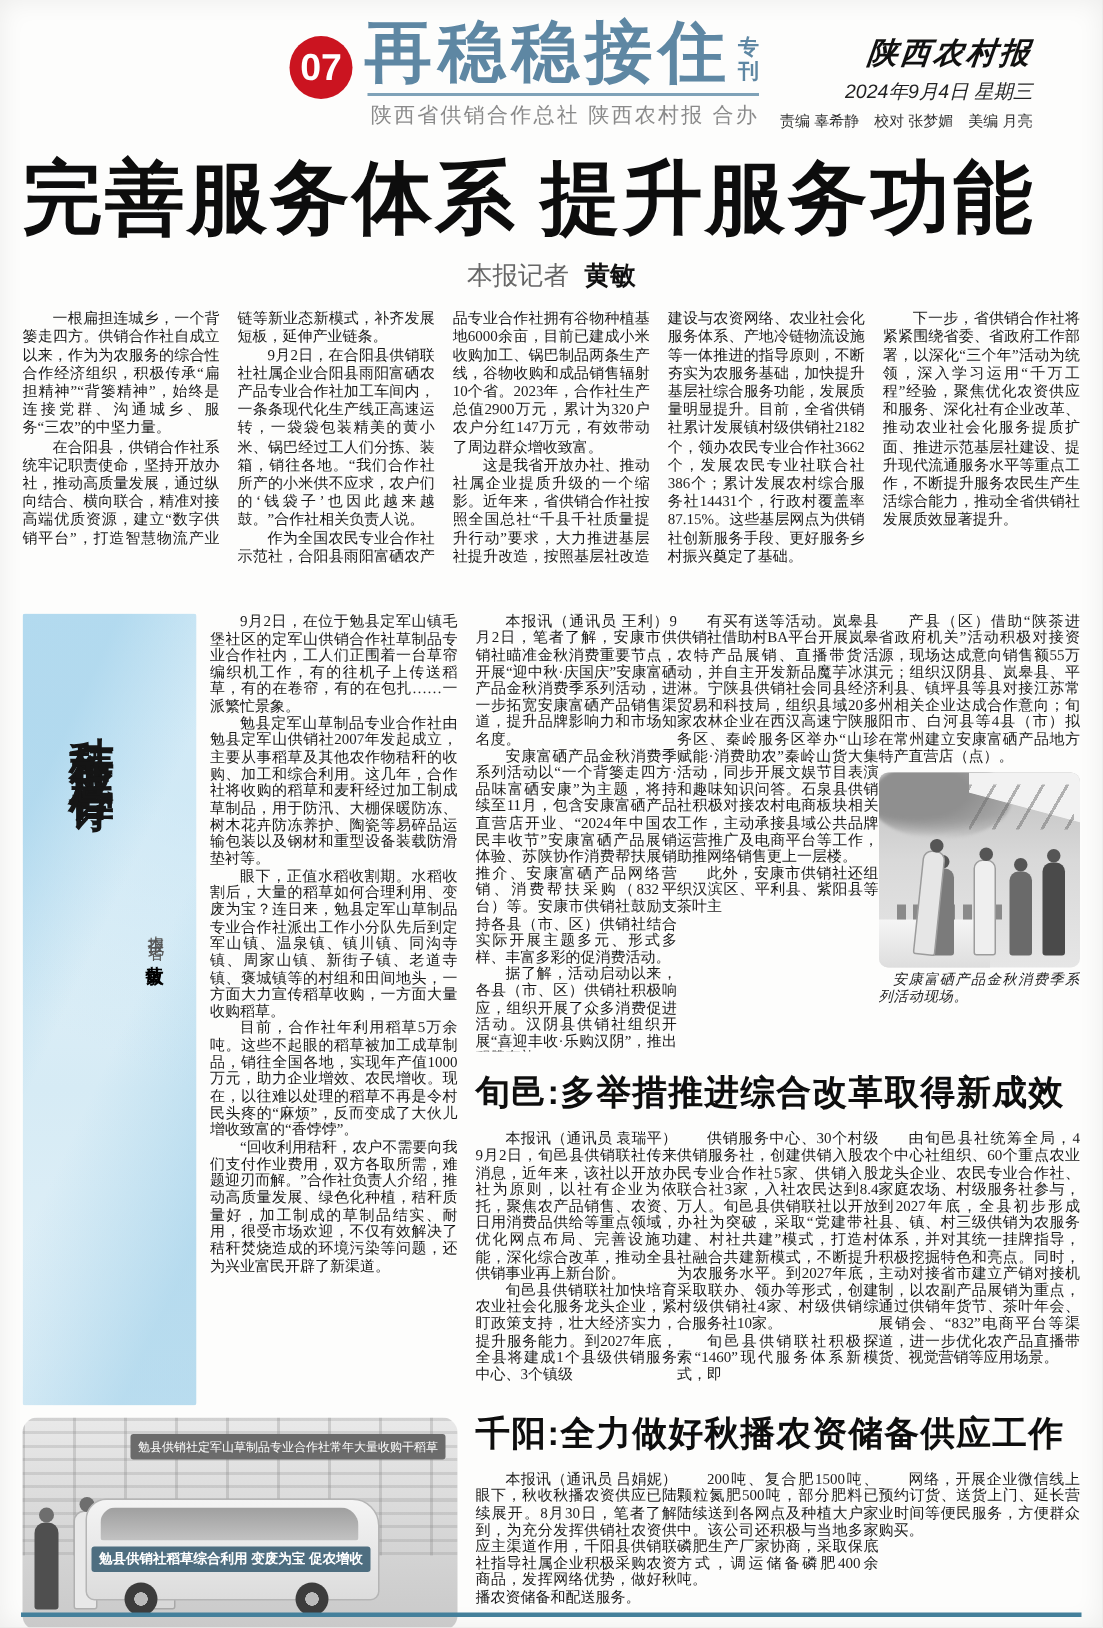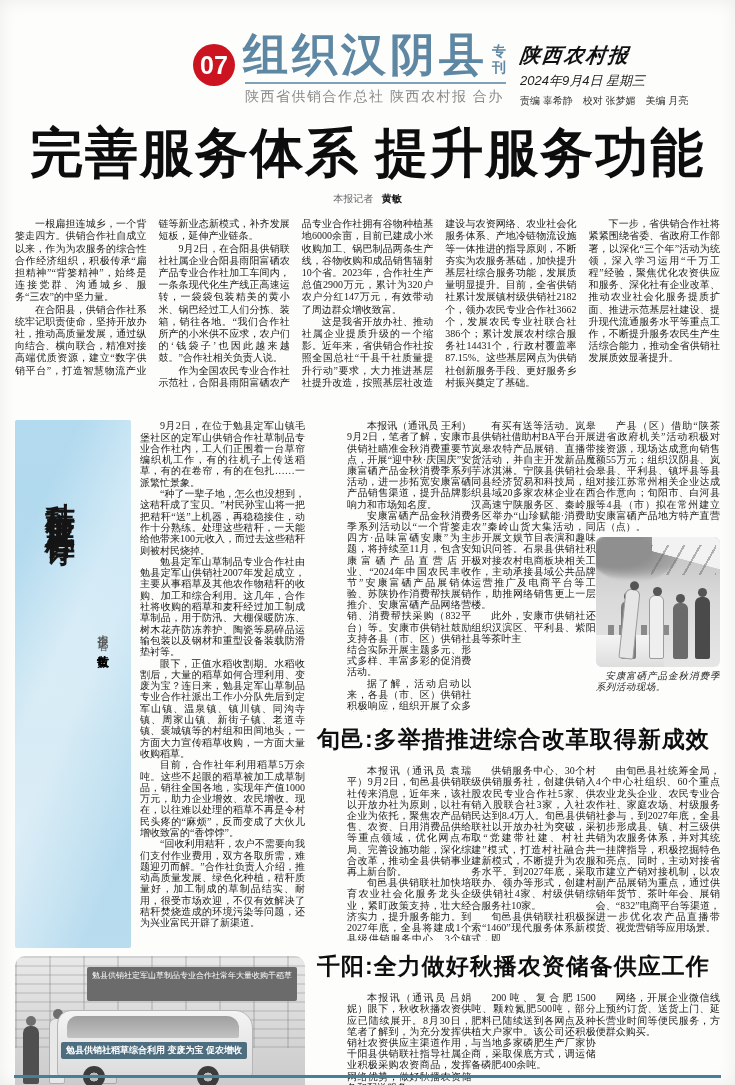--- a/index.html
+++ b/index.html
@@ -6,21 +6,21 @@
   html,body { background:#e9e9e9; }
   .page {
     position:relative; width:735px; height:1085px; margin:0 auto;
     background:#fdfdfc; overflow:hidden;
     font-family:"Liberation Serif","DejaVu Serif",serif;
     color:#1a1a1a;
     box-shadow:inset 0 0 18px rgba(0,0,0,0.07);
     padding:8px 15px 0 15px;
   }
   
-  .masthead { display:flex; align-items:flex-start; margin:24px 0 0 178px; height:78px; }
+  .masthead { display:flex; align-items:flex-start; margin:4px 0 0 178px; height:78px;text-align:right; }
   .page-badge {
     width:42px; height:42px; border-radius:50%; background:#cb1420;
     color:#fff; font-family:"Liberation Sans",sans-serif; font-weight:bold;
     font-size:25px; display:flex; align-items:center; justify-content:center;
     margin-top:12px; flex-shrink:0;
   }
   .mast-title-block { margin-left:8px; }
   .title-row { display:flex; align-items:flex-end; }
   .mast-title {
     font-size:45px; font-weight:bold; color:#5e87a3; letter-spacing:4px;
@@ -36,24 +36,24 @@
     font-family:"Liberation Sans",sans-serif; }
   .mast-right { margin-left:14px; padding-top:10px; }
   .paper-logo {
     font-size:20px; font-weight:bold; font-style:italic; color:#111;
     transform:skewX(-6deg); letter-spacing:2px;
   }
   .mast-date { font-size:13px; color:#222; margin-top:3px; font-family:"Liberation Sans",sans-serif;font-style:italic; }
   .mast-staff { font-size:10px; color:#333; margin-top:4px; font-family:"Liberation Sans",sans-serif; }
   
   .lead-headline {
-    text-align:center; font-size:53px; font-weight:900; letter-spacing:2px;
+    font-size:53px; font-weight:900; letter-spacing:2px;
     margin-top:14px; line-height:1.1; color:#0d0d0d;
   }
-  .lead-byline { text-align:center; font-size:10px; color:#666; margin:10px 0 12px; }
+  .lead-byline { text-align:center; font-size:17px; color:#666; margin:10px 0 12px; }
   .lead-byline b { color:#111; margin-left:6px; }
   .lead-body {
     height:188px; overflow:hidden;
     column-count:5; column-gap:12px;
     font-size:10px; line-height:1.22; text-align:justify;
   }
   .lead-body p, .coltext p, .jiegan-text p { text-indent:2em; margin:0; }
   
   .lower { display:flex; gap:12px; margin-top:14px; }
   .left-col { width:290px; flex-shrink:0; }
@@ -84,21 +84,21 @@
     border-radius:10px; overflow:hidden;
     background:linear-gradient(180deg,#e9e9e9 0%,#d6d6d6 55%,#c9c9c9 100%);
   }
   .shutters {
     position:absolute; top:0; left:0; right:0; height:92px;
     background:
       repeating-linear-gradient(90deg, rgba(120,120,120,.25) 0 2px, rgba(0,0,0,0) 2px 34px),
       repeating-linear-gradient(180deg, rgba(140,140,140,.25) 0 2px, rgba(0,0,0,0) 2px 9px);
   }
   .wall-banner {
-    position:absolute; top:11px; left:72px; right:8px; height:34px;
+    position:absolute; top:11px; left:72px; right:8px; height:17px;
     background:#6b6b6b; color:#fff; border-radius:2px;
     font-size:8px; line-height:17px; text-align:center; white-space:nowrap; overflow:hidden;
     font-family:"Liberation Sans",sans-serif;
   }
   .van { position:absolute; left:42px; bottom:10px; width:196px; height:78px; }
   .van-body {
     position:absolute; inset:0 0 10px 0; background:linear-gradient(180deg,#f4f4f4,#dcdcdc);
     border-radius:14px 18px 6px 6px; border:1px solid #b5b5b5;
   }
   .van-windows {
@@ -120,21 +120,21 @@
   .p1 { left:8px; height:58px; background:#4f4f4f; }
   .p2 { left:34px; height:66px; background:#e8e8e8; border:1px solid #b0b0b0; }
   .p3 { left:86px; height:52px; background:#d8d8d8; border:1px solid #a8a8a8; }
   
   .right-col { flex:1; min-width:0; font-family:"Liberation Serif","DejaVu Serif",serif; }
   .art-headline {
     font-family:"Liberation Sans","DejaVu Sans",sans-serif;
     font-size:23px; font-weight:900; letter-spacing:1px; color:#0e0e0e;
     margin:2px 0 10px; text-align:left;
   }
-  .threecol { display:flex; gap:0;margin-left:30px; }
+  .threecol { display:flex; gap:0; }
   .tcol { flex:1; min-width:0; font-size:10px; line-height:1.12; text-align:justify; overflow:hidden; }
   .ankang .threecol { height:292px; }
   .xunyi  { margin-top:12px; }
   .xunyi .threecol { height:176px; }
   .qianyang { margin-top:10px; }
   .qianyang .threecol { height:158px; }
   
   .photo-event {
     position:relative; width:100%; height:130px; margin-top:5px;
     border-radius:6px; overflow:hidden;
@@ -175,21 +175,21 @@
 <body>
 
 <div class="page">
 
   <header class="masthead">
     <div class="page-badge">
       <span>07</span>
     </div>
     <div class="mast-title-block">
       <div class="title-row">
-        <span class="mast-title">组织汉阴县</span>
+        <span class="mast-title">再稳稳接住</span>
         <span class="mast-supplement">
           <span>专</span>
           <span>刊</span>
         </span>
       </div>
       <div class="mast-rule"></div>
       <div class="mast-organizer">陕西省供销合作总社  陕西农村报  合办</div>
     </div>
     <div class="mast-right">
       <div class="paper-logo">陕西农村报</div>
@@ -219,21 +219,20 @@
     <div class="left-col">
       <div class="jiegan">
         <div class="vert-box">
           <div class="vert-title">秸秆变成『香饽饽』</div>
           <div class="vert-byline">
             <span>本报记者</span><b>黄敏</b>
           </div>
         </div>
         <div class="jiegan-text">
             <p>9月2日，在位于勉县定军山镇毛堡社区的定军山供销合作社草制品专业合作社内，工人们正围着一台草帘编织机工作，有的往机子上传送稻草，有的在卷帘，有的在包扎……一派繁忙景象。</p>
-            <p>“种了一辈子地，怎么也没想到，这秸秆成了宝贝。”村民孙宝山将一把把秸秆“送”上机器，再稳稳接住，动作十分熟练。处理这些秸秆，一天能给他带来100元收入，而过去这些秸秆则被村民烧掉。</p>
             <p>勉县定军山草制品专业合作社由勉县定军山供销社2007年发起成立，主要从事稻草及其他农作物秸秆的收购、加工和综合利用。这几年，合作社将收购的稻草和麦秆经过加工制成草制品，用于防汛、大棚保暖防冻、树木花卉防冻养护、陶瓷等易碎品运输包装以及钢材和重型设备装载防滑垫衬等。</p>
             <p>眼下，正值水稻收割期。水稻收割后，大量的稻草如何合理利用、变废为宝？连日来，勉县定军山草制品专业合作社派出工作小分队先后到定军山镇、温泉镇、镇川镇、同沟寺镇、周家山镇、新街子镇、老道寺镇、褒城镇等的村组和田间地头，一方面大力宣传稻草收购，一方面大量收购稻草。</p>
             <p>目前，合作社年利用稻草5万余吨。这些不起眼的稻草被加工成草制品，销往全国各地，实现年产值1000万元，助力企业增效、农民增收。现在，以往难以处理的稻草不再是令村民头疼的“麻烦”，反而变成了大伙儿增收致富的“香饽饽”。</p>
             <p>“回收利用秸秆，农户不需要向我们支付作业费用，双方各取所需，难题迎刃而解。”合作社负责人介绍，推动高质量发展、绿色化种植，秸秆质量好，加工制成的草制品结实、耐用，很受市场欢迎，不仅有效解决了秸秆焚烧造成的环境污染等问题，还为兴业富民开辟了新渠道。</p>
           </div>
       </div>
 
       <figure class="photo-van">
         <div class="shutters"></div>
         <div class="wall-banner">勉县供销社定军山草制品专业合作社常年大量收购干稻草</div>

